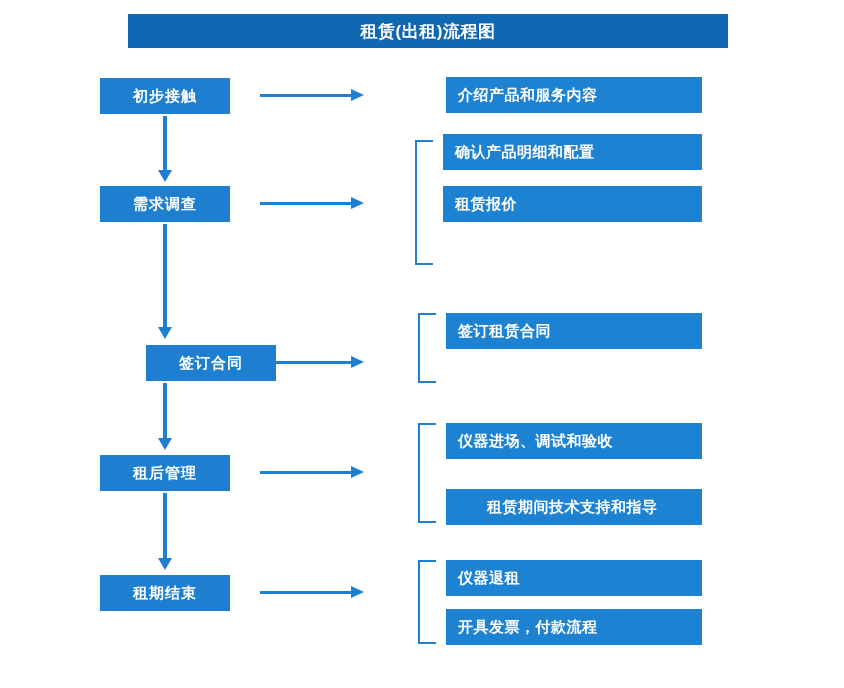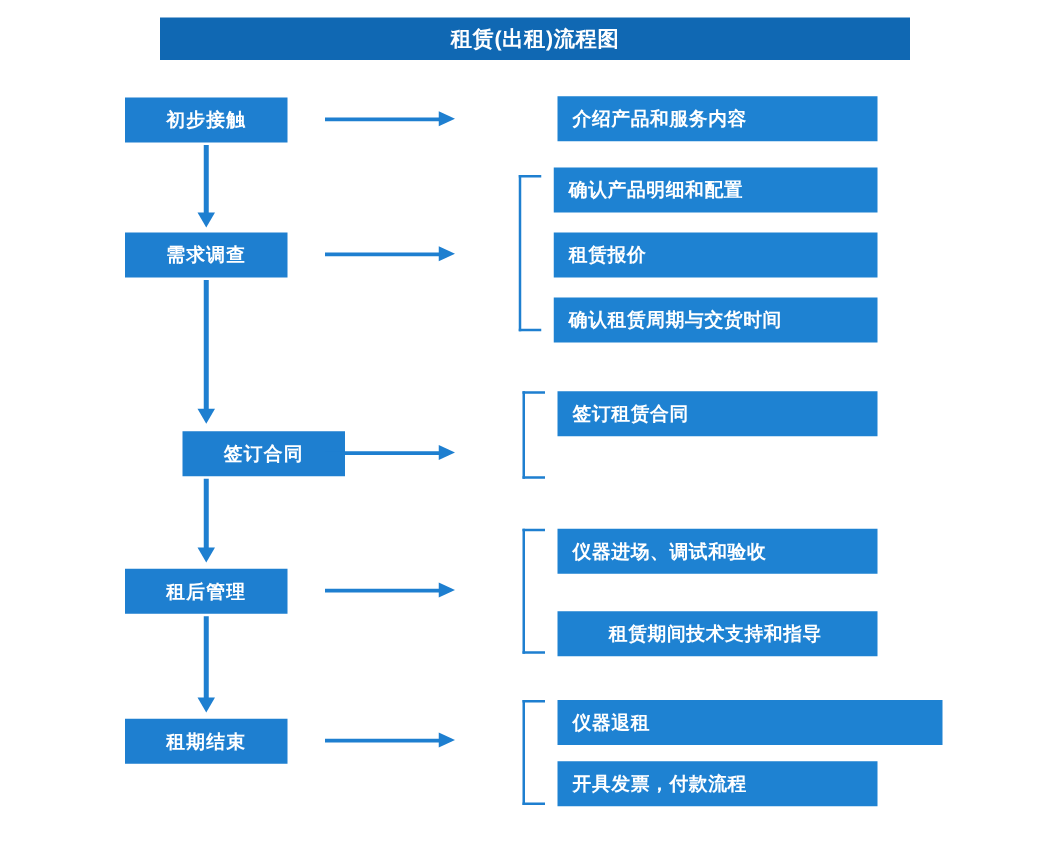--- a/index.html
+++ b/index.html
@@ -122,23 +122,22 @@
 
   <div class="bracket" style="left:415px; top:140px; width:18px; height:125px;"></div>
   <div class="bracket" style="left:418px; top:313px; width:18px; height:70px;"></div>
   <div class="bracket" style="left:418px; top:423px; width:18px; height:100px;"></div>
   <div class="bracket" style="left:418px; top:560px; width:18px; height:84px;"></div>
 
   <div class="detail-box" style="left:446px; top:77px; width:256px; height:36px;">介绍产品和服务内容</div>
 
   <div class="detail-box" style="left:443px; top:134px; width:259px; height:36px;">确认产品明细和配置</div>
   <div class="detail-box" style="left:443px; top:186px; width:259px; height:36px;">租赁报价</div>
-  <div class="detail-box" style="left:443px; top:238px; width:259px; height:36px;">确认租赁周期与交货时间</div>
 
   <div class="detail-box" style="left:446px; top:313px; width:256px; height:36px;">签订租赁合同</div>
 
   <div class="detail-box" style="left:446px; top:423px; width:256px; height:36px;">仪器进场、调试和验收</div>
   <div class="detail-box" style="left:446px; top:489px; width:256px; height:36px;padding-left:41px;">租赁期间技术支持和指导</div>
 
-  <div class="detail-box" style="left:446px; top:560px; width:308px; height:36px;">仪器退租</div>
+  <div class="detail-box" style="left:446px; top:560px; width:256px; height:36px;">仪器退租</div>
   <div class="detail-box" style="left:446px; top:609px; width:256px; height:36px;">开具发票，付款流程</div>
 
 </div>
 
 </body></html>

